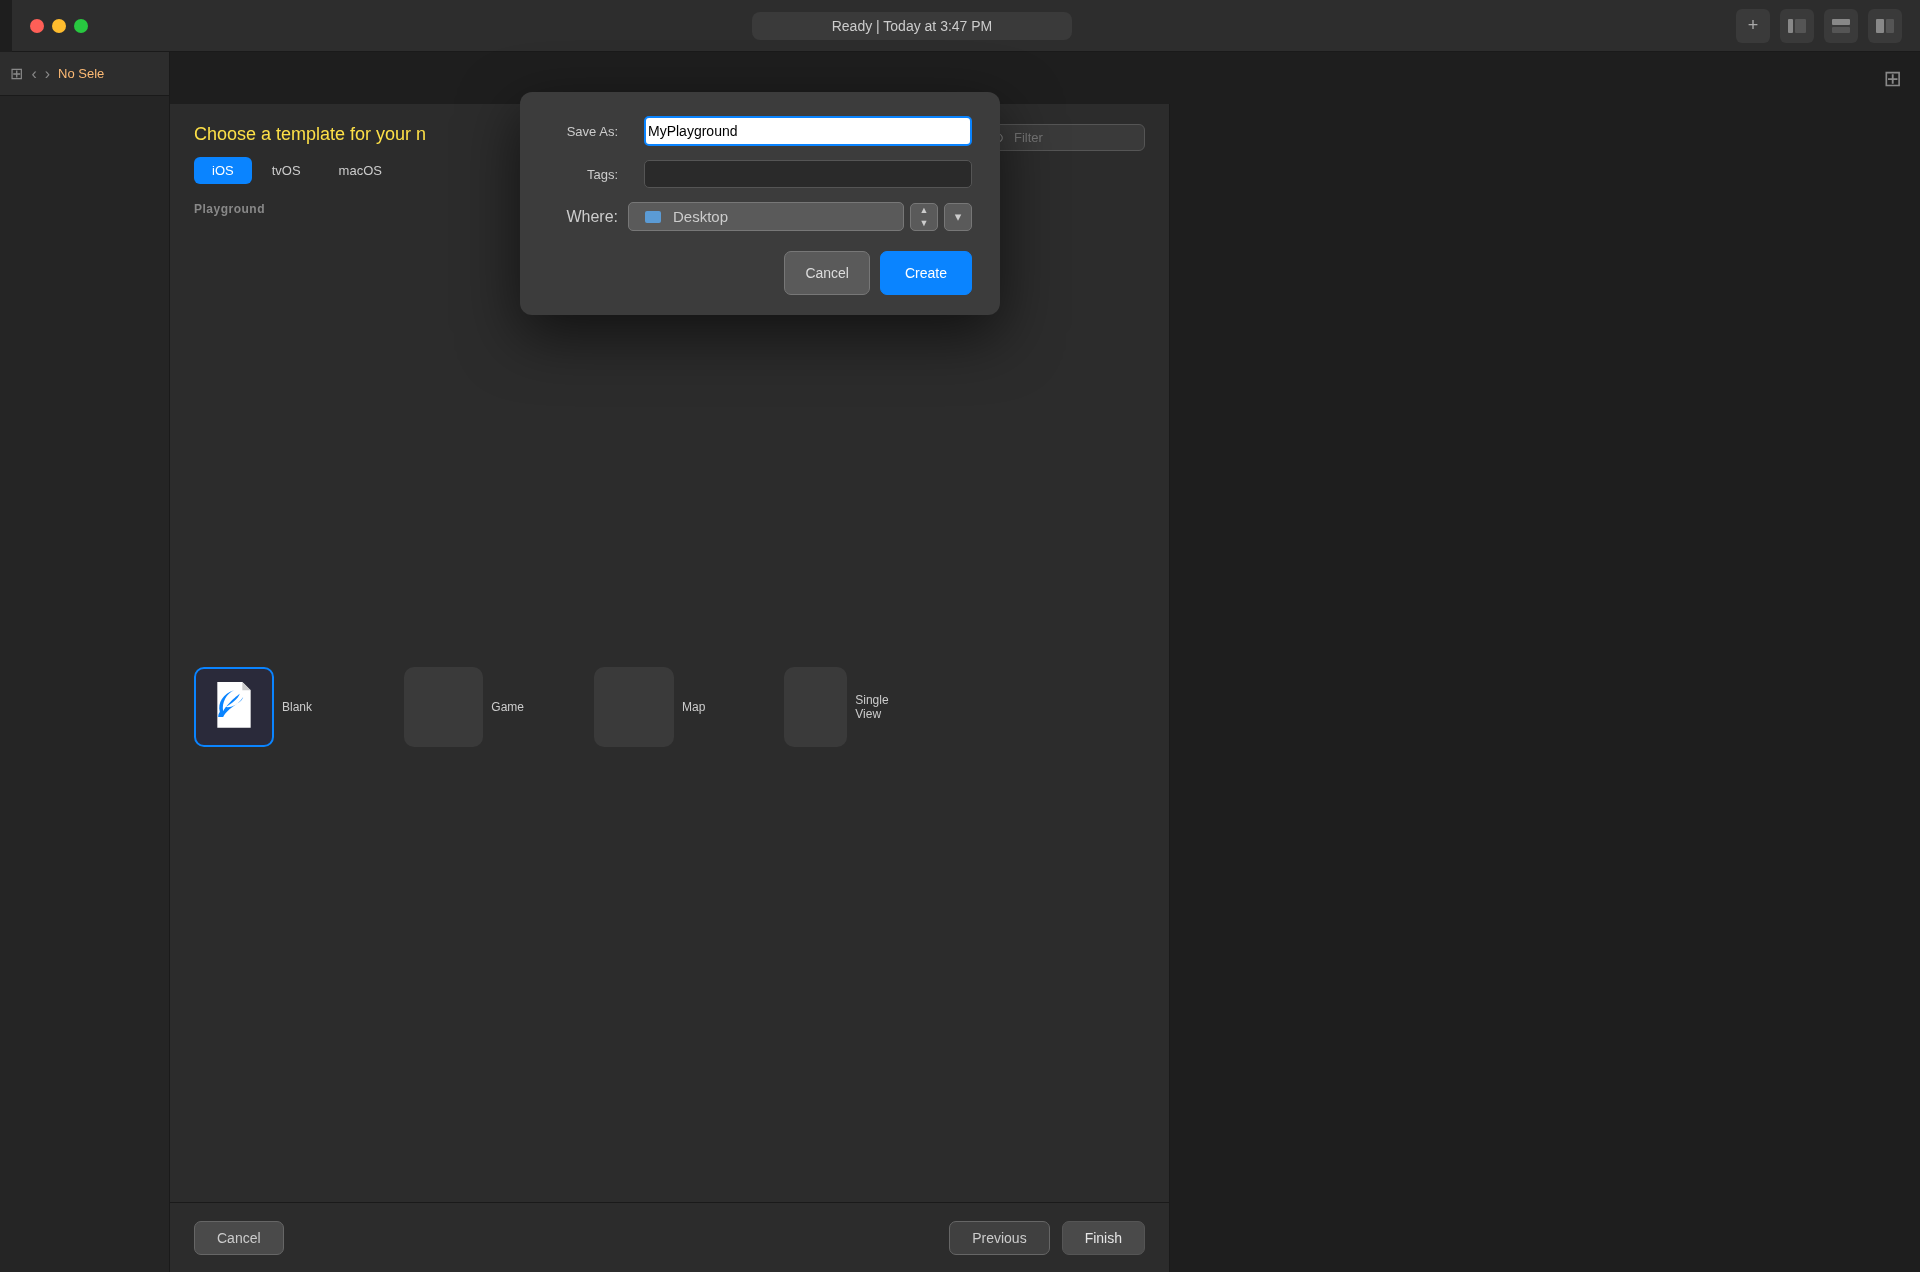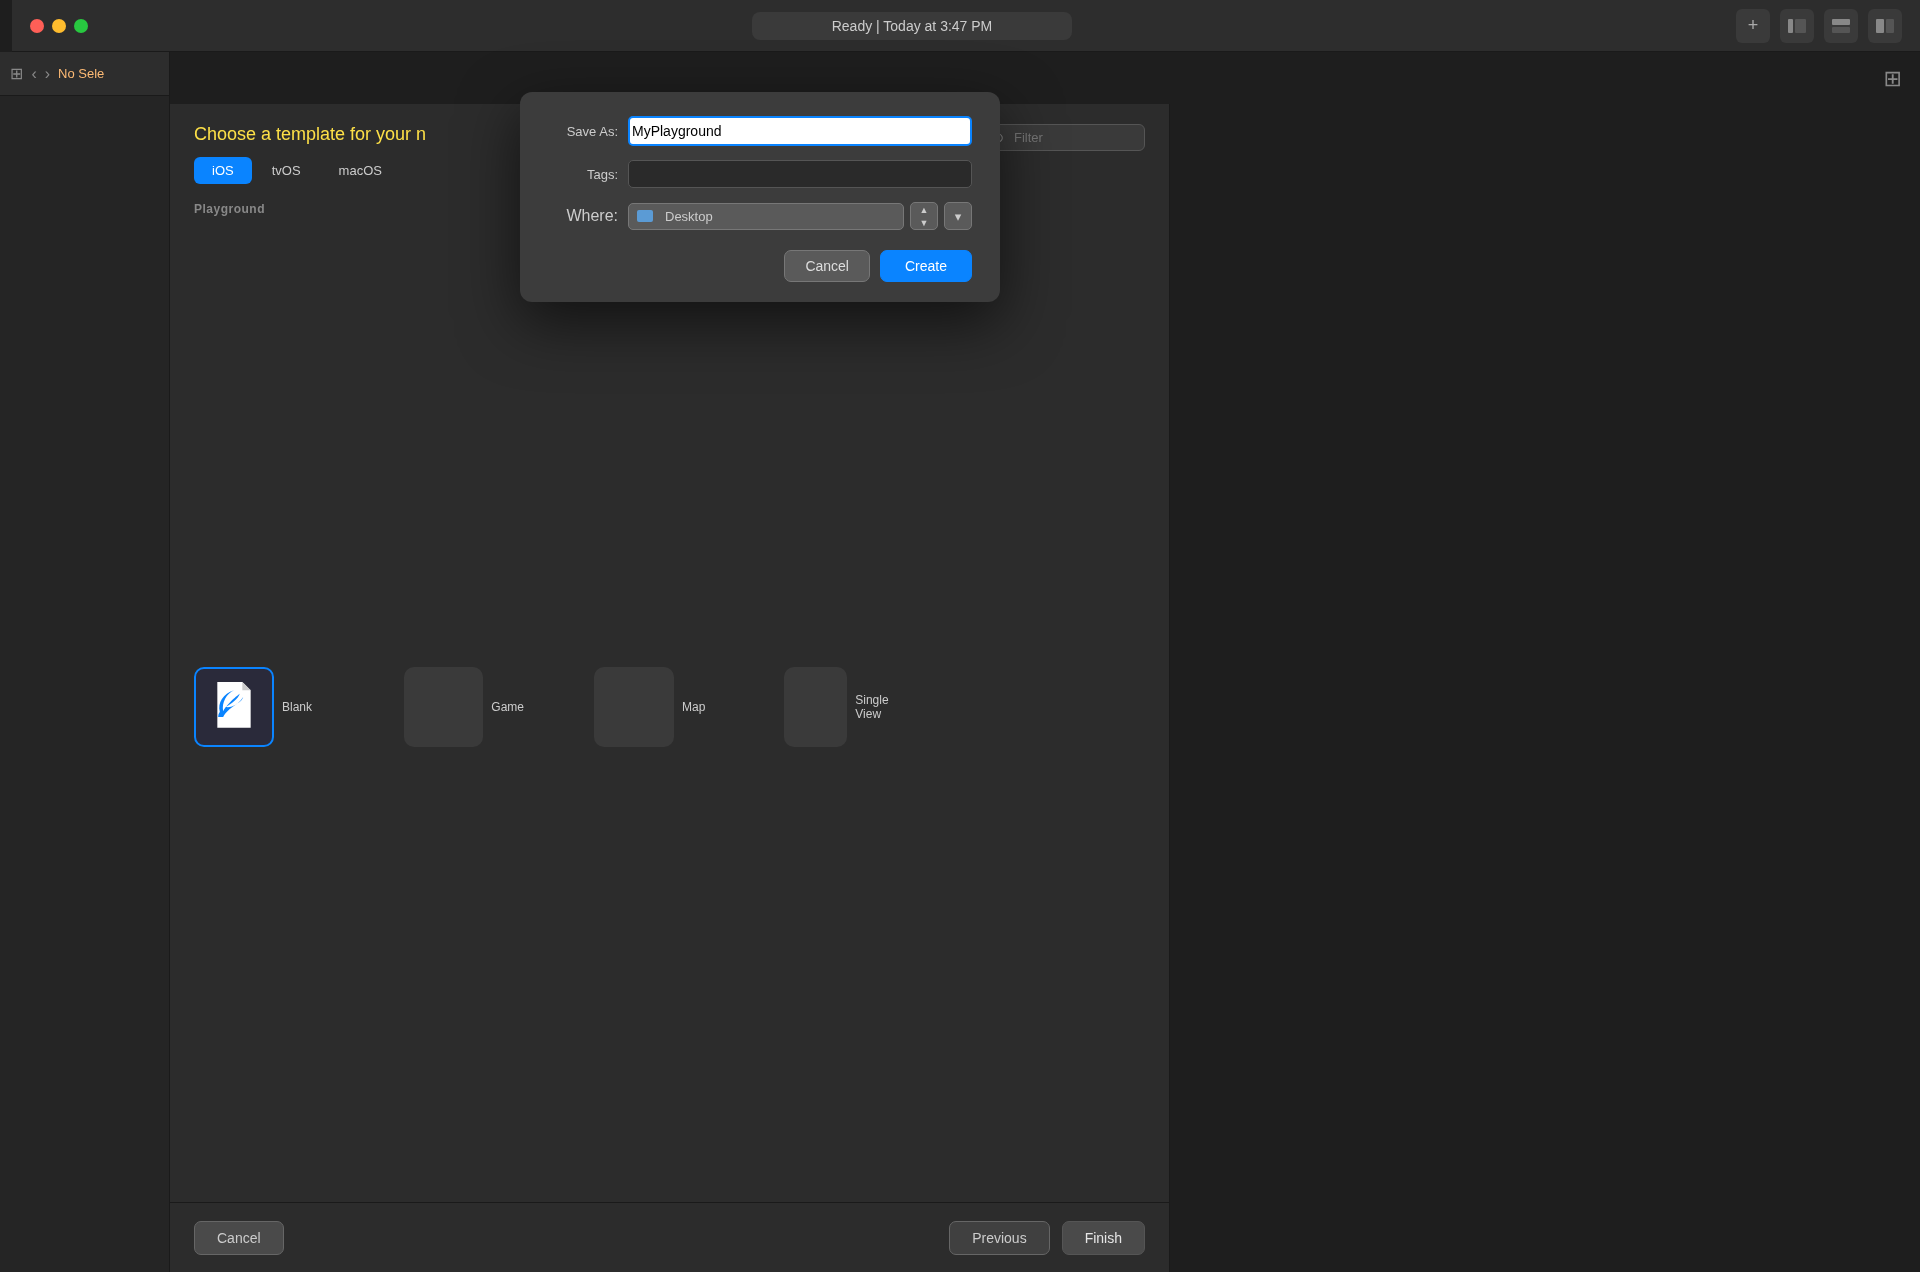--- a/index.html
+++ b/index.html
@@ -285,21 +285,21 @@
       width: 480px;
       padding: 24px 28px 20px;
       position: relative;
       top: 10px;
       left: -200px;
     }
     .dialog-row {
       display: flex;
       align-items: center;
       margin-bottom: 14px;
-      gap: 0;
+      gap: 16px;
     }
     .dialog-label {
       color: #ccc;
       font-size: 13px;
       text-align: right;
       width: 80px;
       flex-shrink: 0;
       padding-right: 10px;
     }
     .dialog-input {
@@ -341,22 +341,22 @@
       display: flex;
       align-items: center;
       gap: 6px;
     }
     .where-select {
       flex: 1;
       background: #5a5a5a;
       border: 1px solid #777;
       border-radius: 5px;
       color: #ccc;
-      font-size: 13px;
-      padding: 5px 8px;
+      font-size: 15px;
+      padding: 5px 16px;
       cursor: pointer;
       display: flex;
       align-items: center;
       gap: 8px;
     }
     .where-stepper {
       width: 28px;
       height: 28px;
       background: #5a5a5a;
       border: 1px solid #777;
@@ -395,21 +395,21 @@
     .btn-cancel-dialog {
       padding: 7px 20px;
       background: #5a5a5a;
       border: 1px solid #777;
       border-radius: 7px;
       color: #ddd;
       font-size: 14px;
       cursor: pointer;
     }
     .btn-create {
-      padding: 7px 24px;
+      padding: 13px 24px;
       background: #0a84ff;
       border: 1px solid #0a84ff;
       border-radius: 7px;
       color: #fff;
       font-size: 14px;
       cursor: pointer;
       font-weight: 500;
     }
     .desktop-icon {
       width: 16px;

